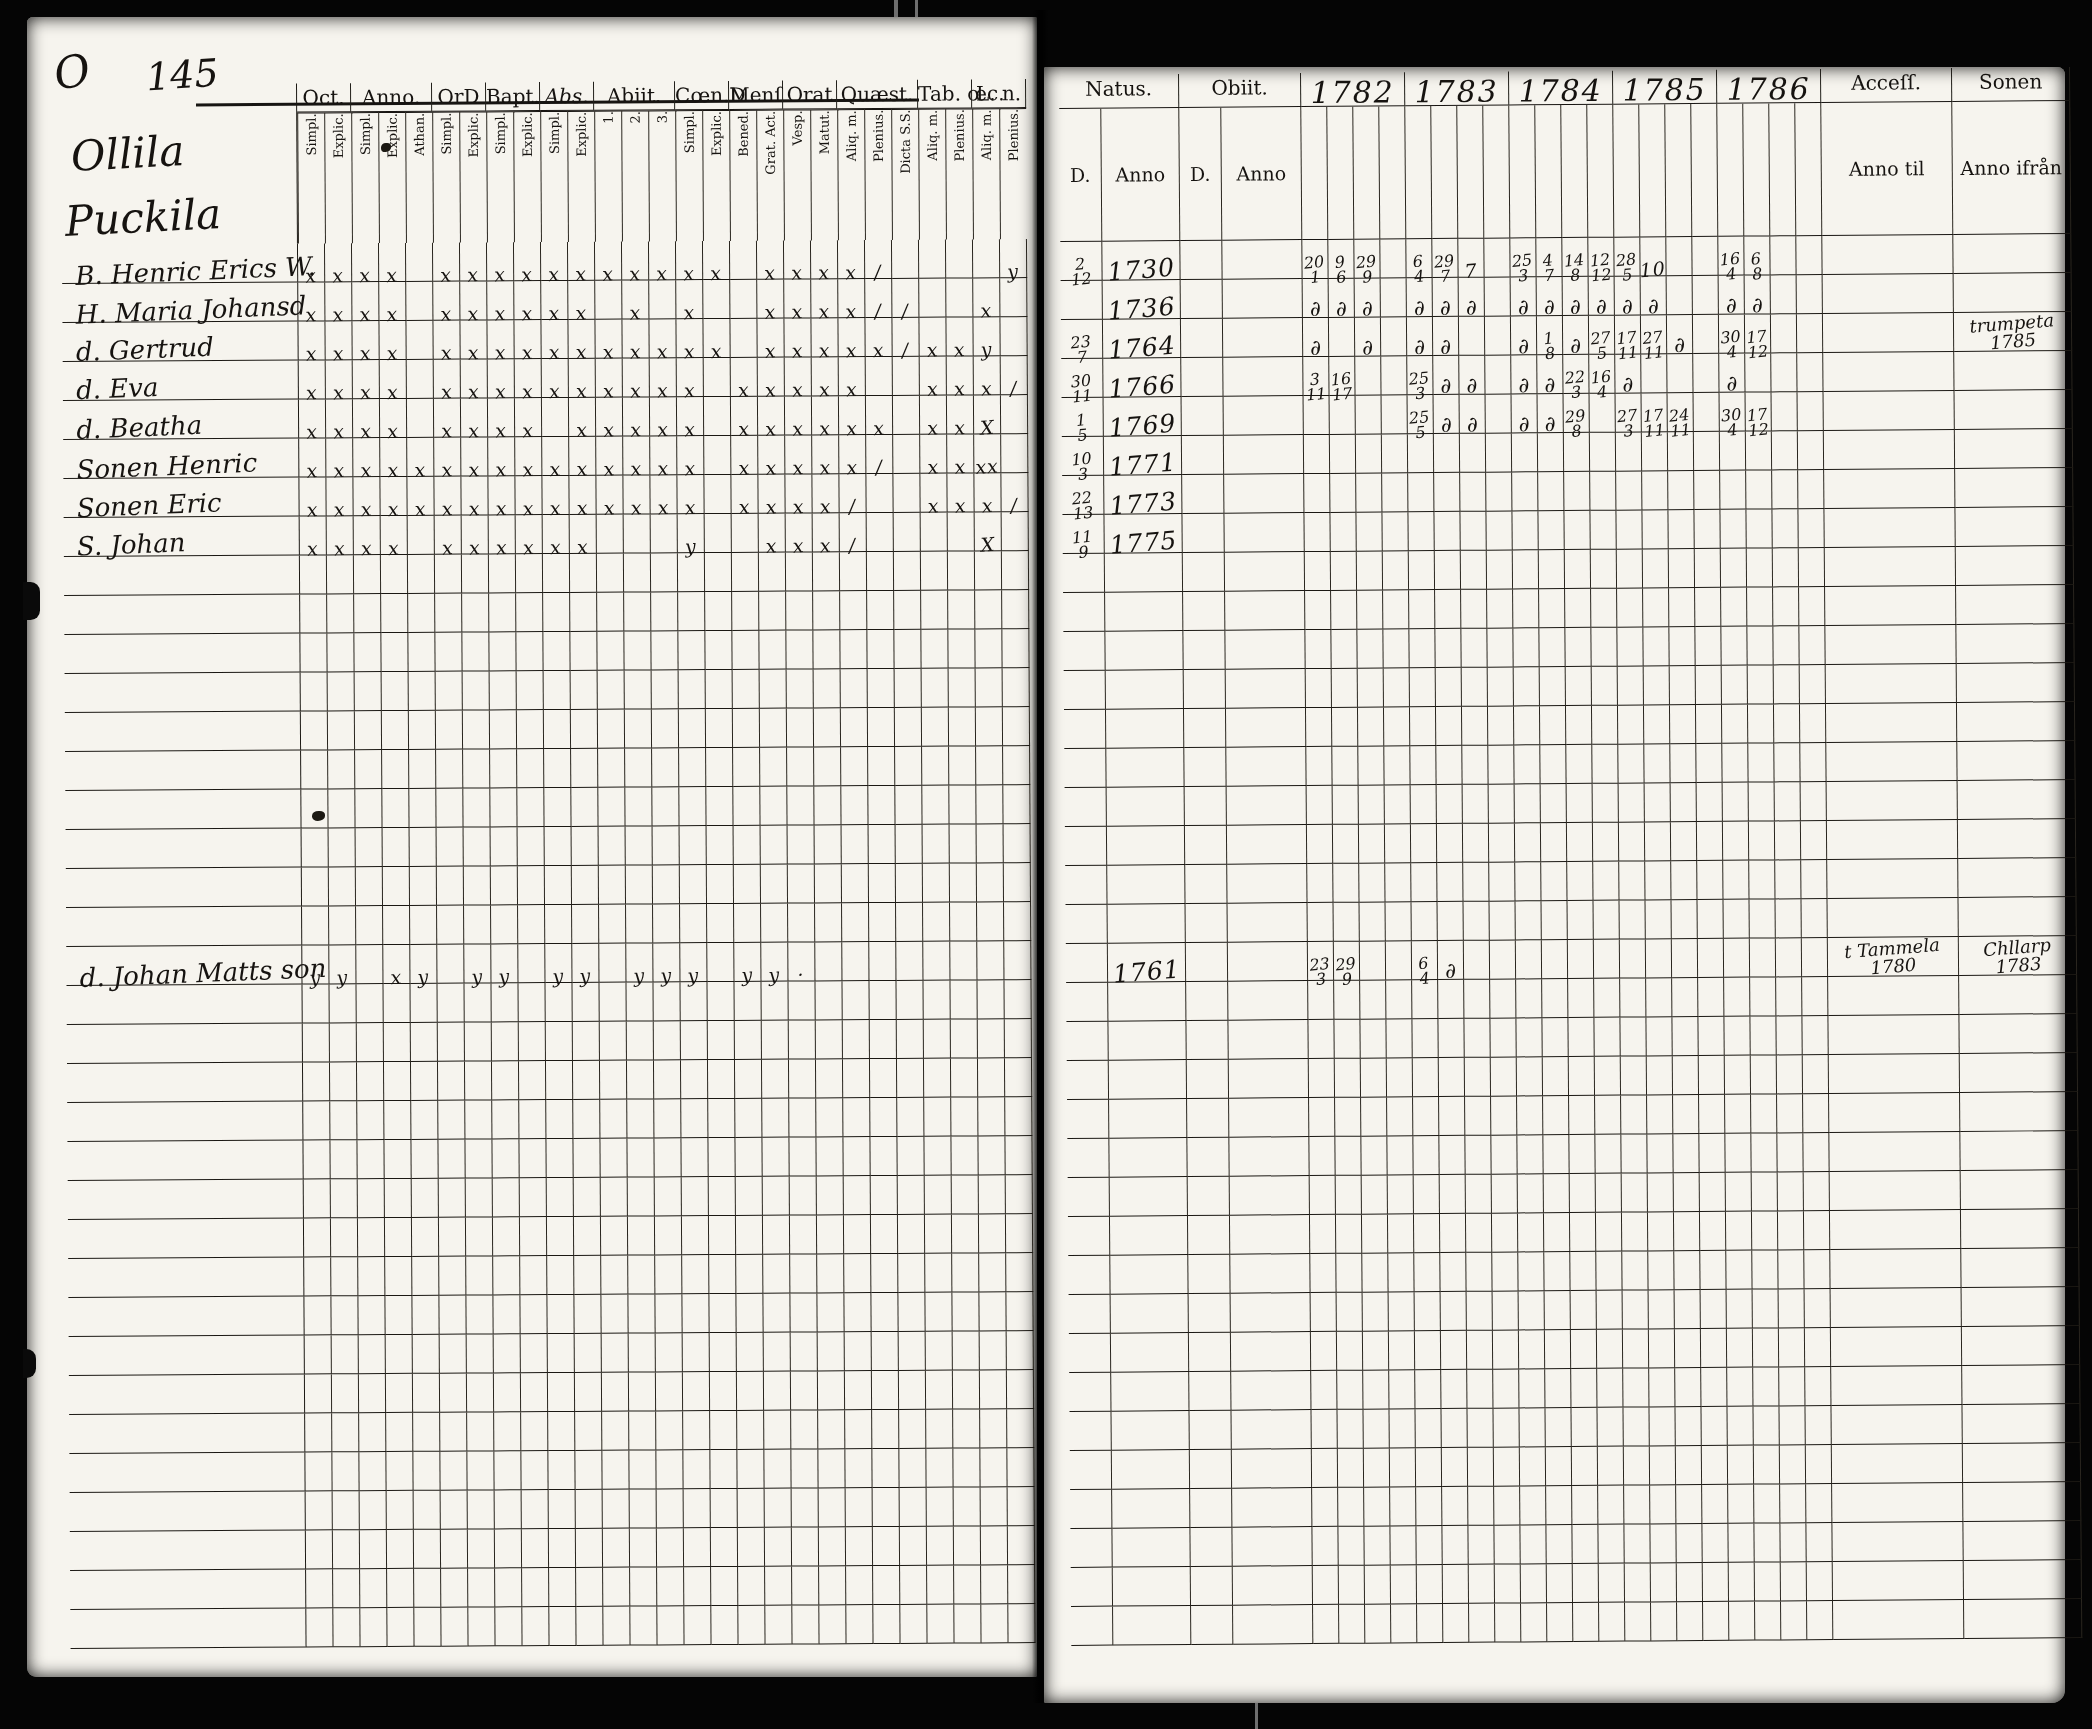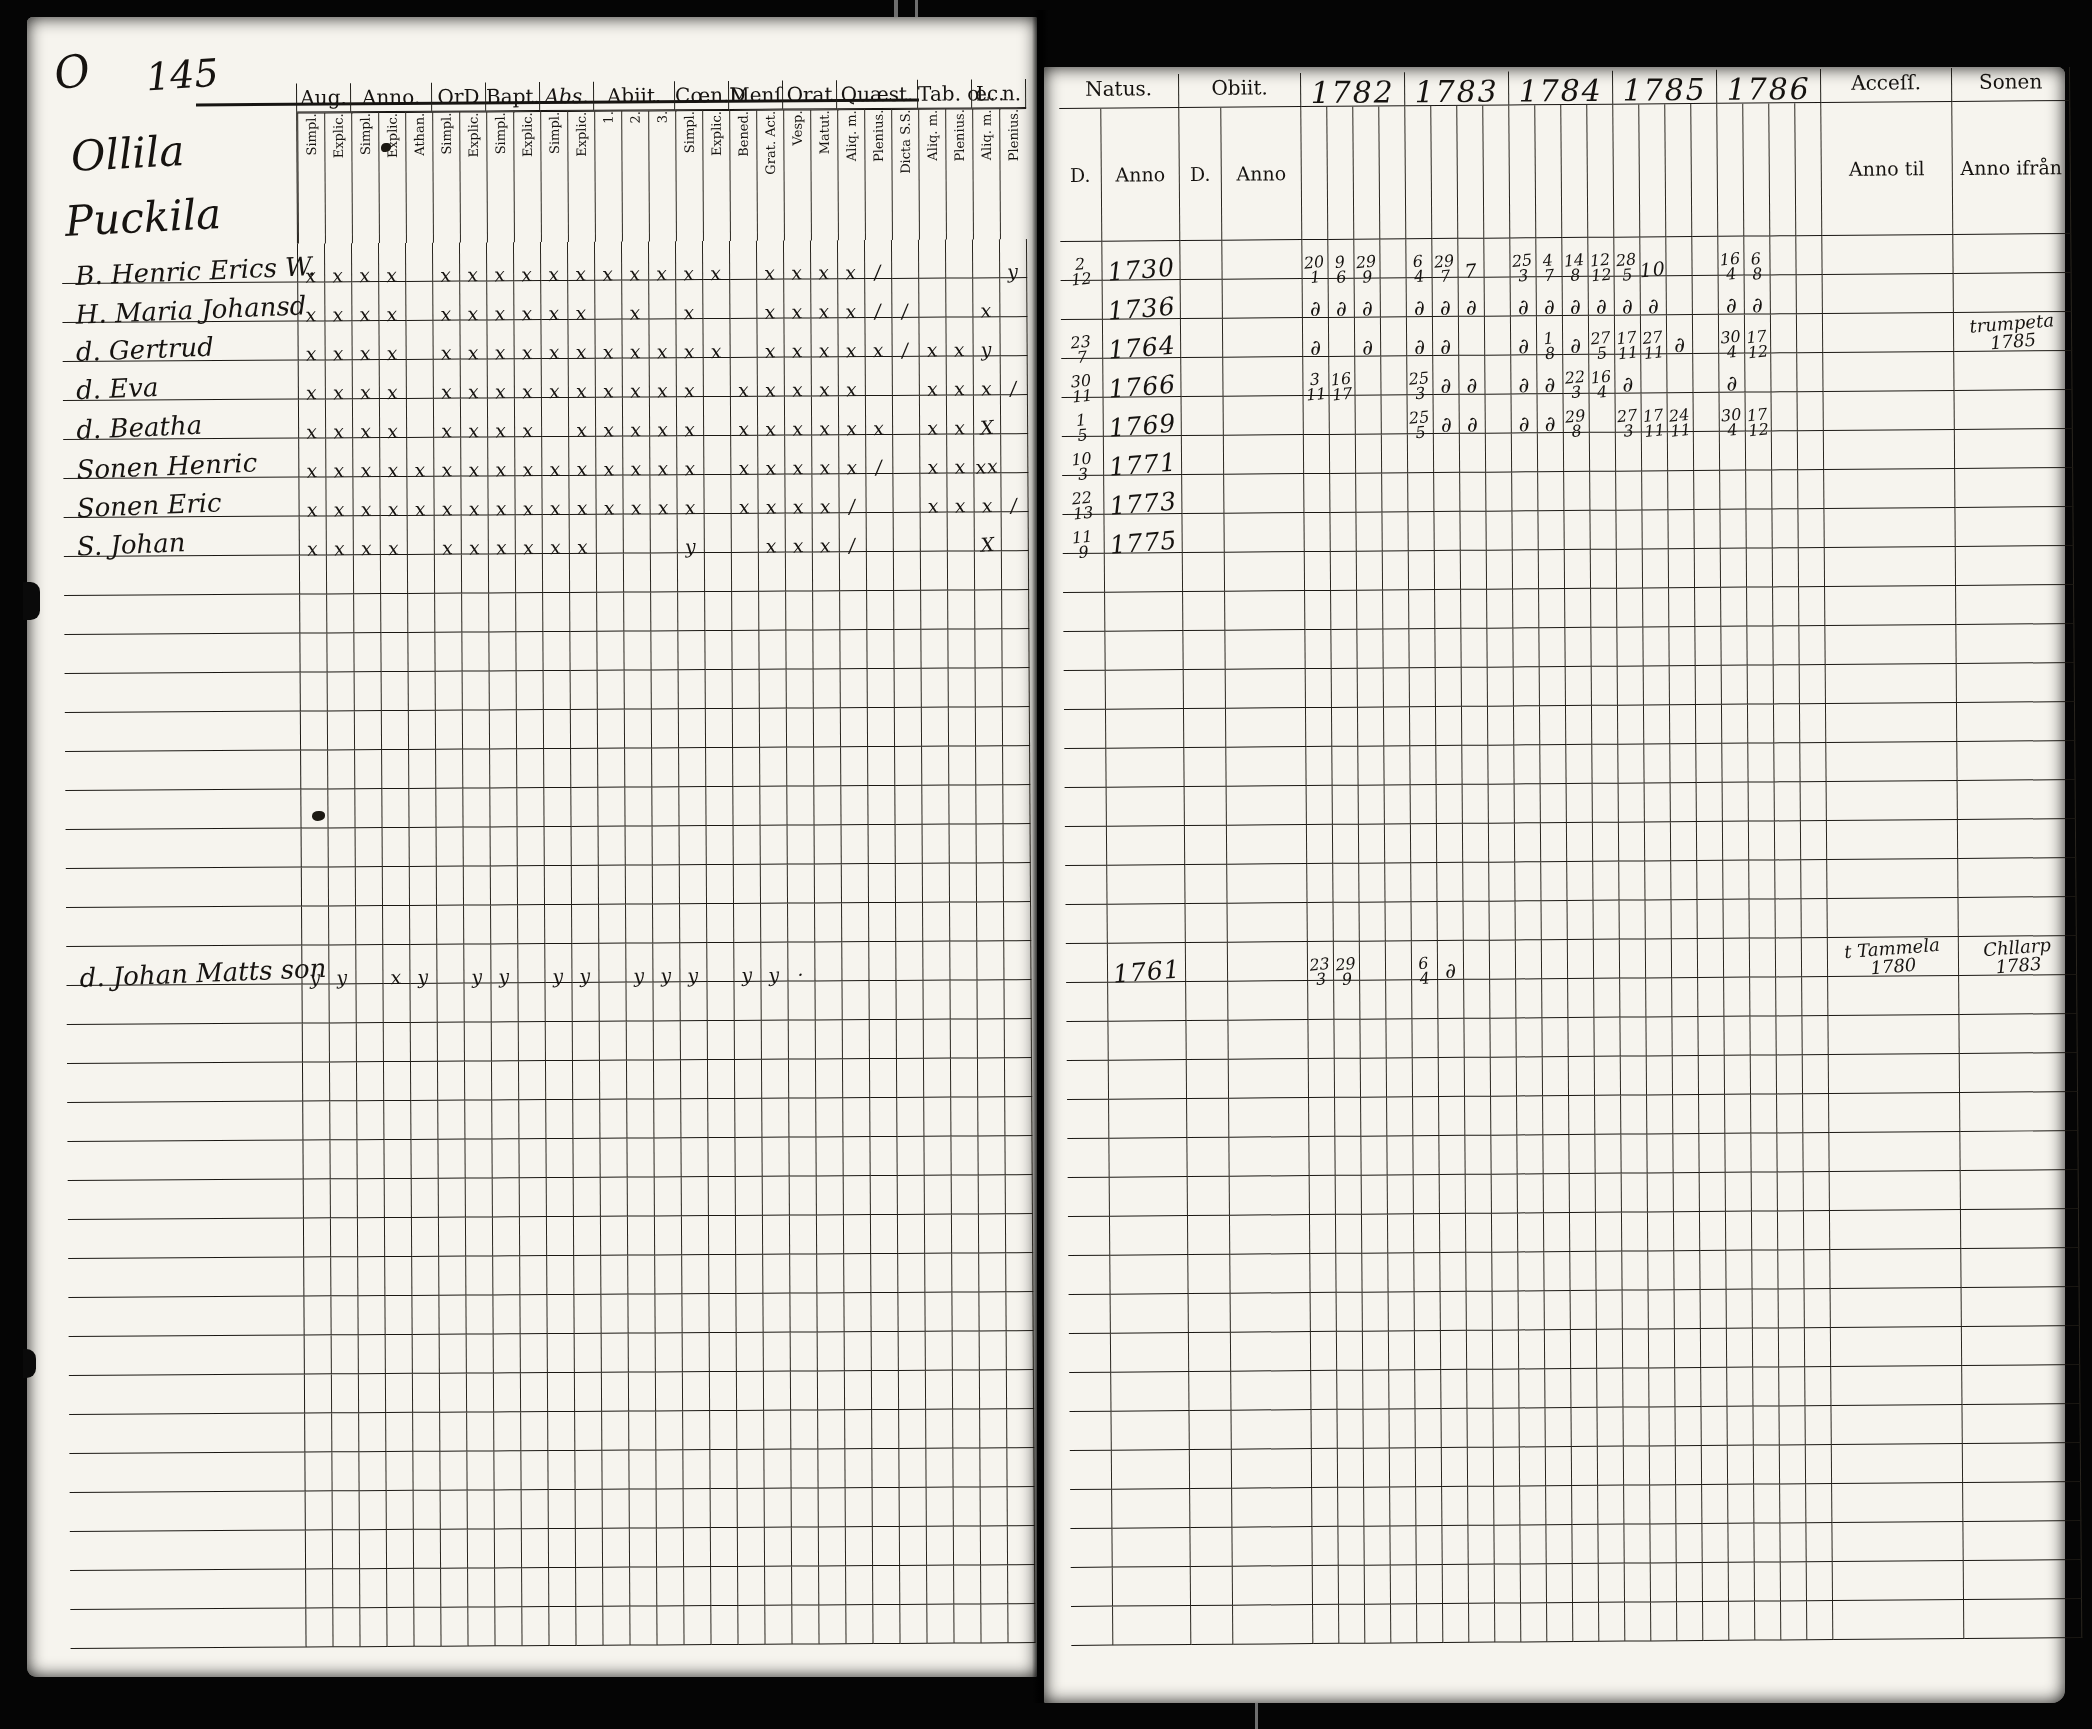--- a/index.html
+++ b/index.html
@@ -55,21 +55,21 @@
   <div class="scratch" style="left:1255px;top:1702px;width:2.9px;height:27px;"></div>
 
   <div class="page left">
     <div class="corner-flourish hand">O</div>
     <div class="page-number hand">145</div>
     <div class="title-rule"></div>
     <div class="place-name hand" style="left:44px;top:112px;">Ollila</div>
     <div class="place-name hand" style="left:38px;top:176px;">Puckila</div>
     <div id="left-grid" class="grid" style="left: 34px; top: 68px; transform: rotate(-0.35deg); grid-template-columns: 236px repeat(27, 27px); grid-template-rows: 28.5px 131px repeat(36, 39px);">
         <div class="cell name-head" style="grid-row: 1 / span 2;"></div>
-        <div class="cell group-head" style="grid-column: span 2;">Aug.</div>
+        <div class="cell group-head" style="grid-column: span 2;">Oct.</div>
         <div class="cell group-head" style="grid-column: span 3;">Anno.</div>
         <div class="cell group-head" style="grid-column: span 2;">OrD</div>
         <div class="cell group-head" style="grid-column: span 2;">Bapt.</div>
         <div class="cell group-head" style="grid-column: span 2; font-style: italic;">Abs.</div>
         <div class="cell group-head" style="grid-column: span 3;">Abiit.</div>
         <div class="cell group-head" style="grid-column: span 2;">Cœn.D</div>
         <div class="cell group-head" style="grid-column: span 2;">Menſ</div>
         <div class="cell group-head" style="grid-column: span 2;">Orat</div>
         <div class="cell group-head" style="grid-column: span 3;">Quæst.</div>
         <div class="cell group-head" style="grid-column: span 2;">Tab. œc.</div>

